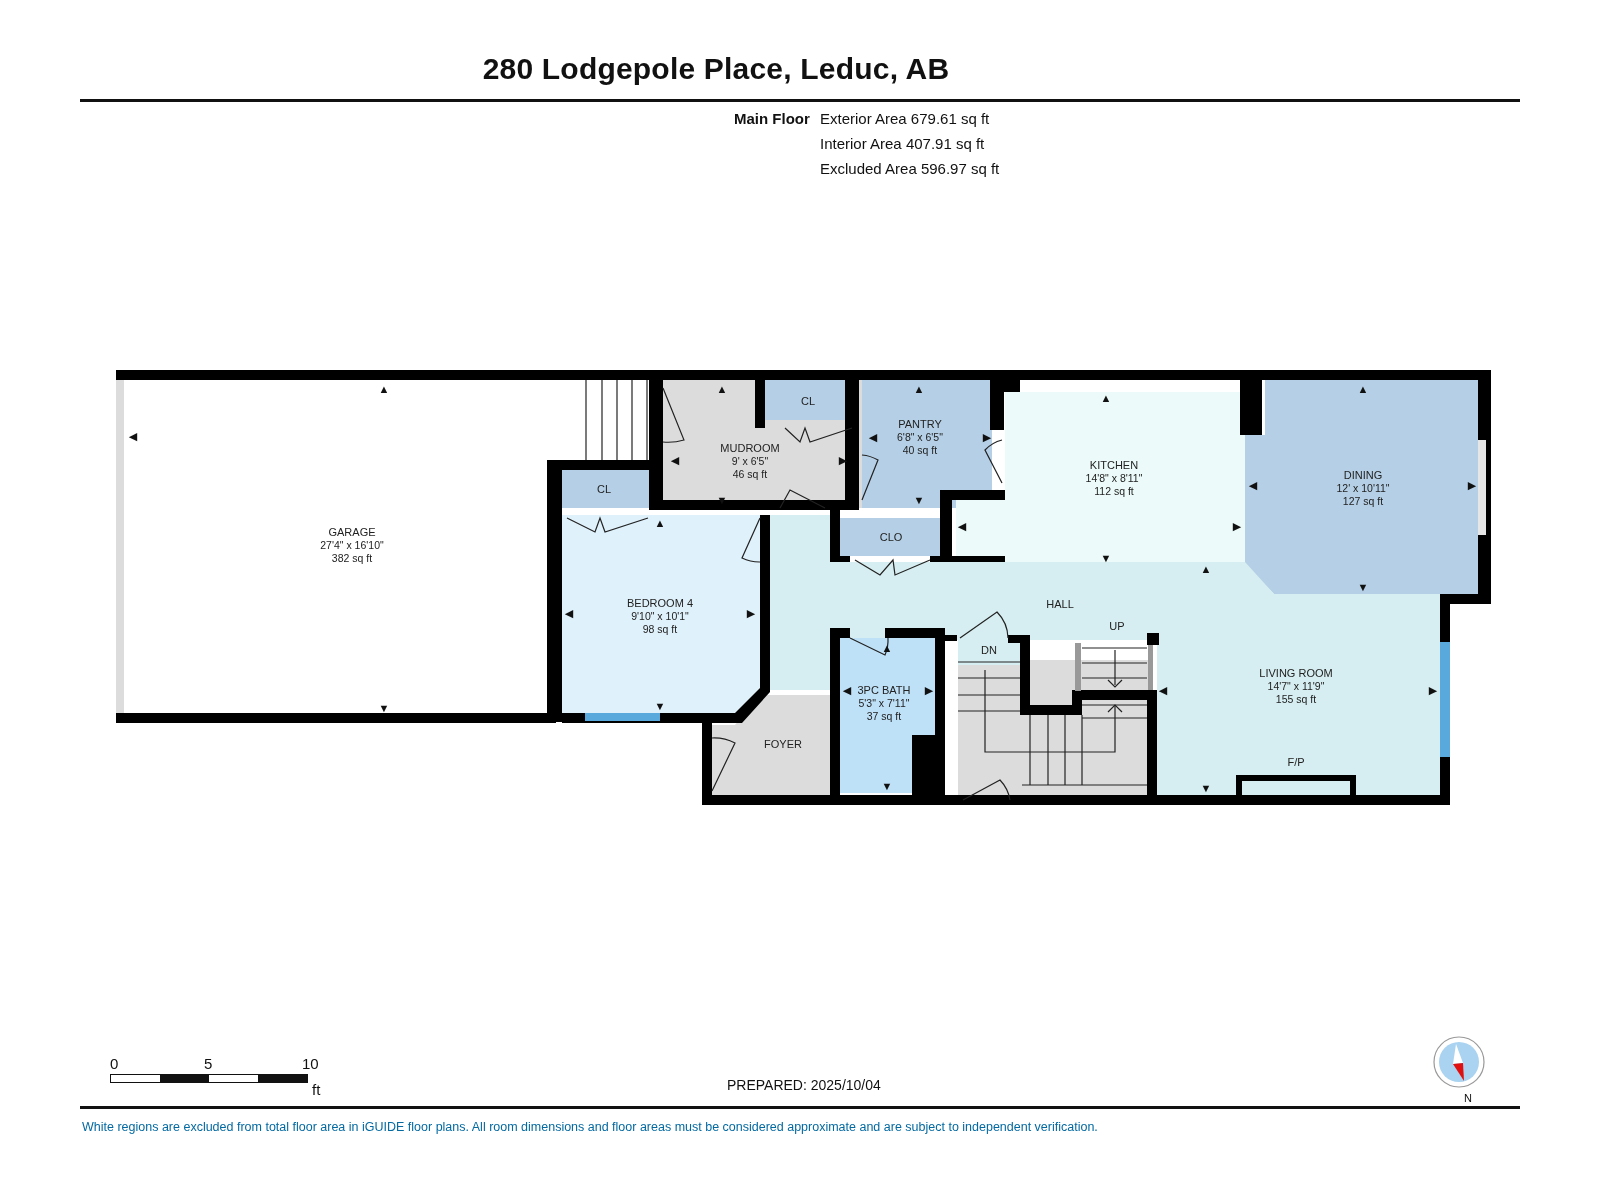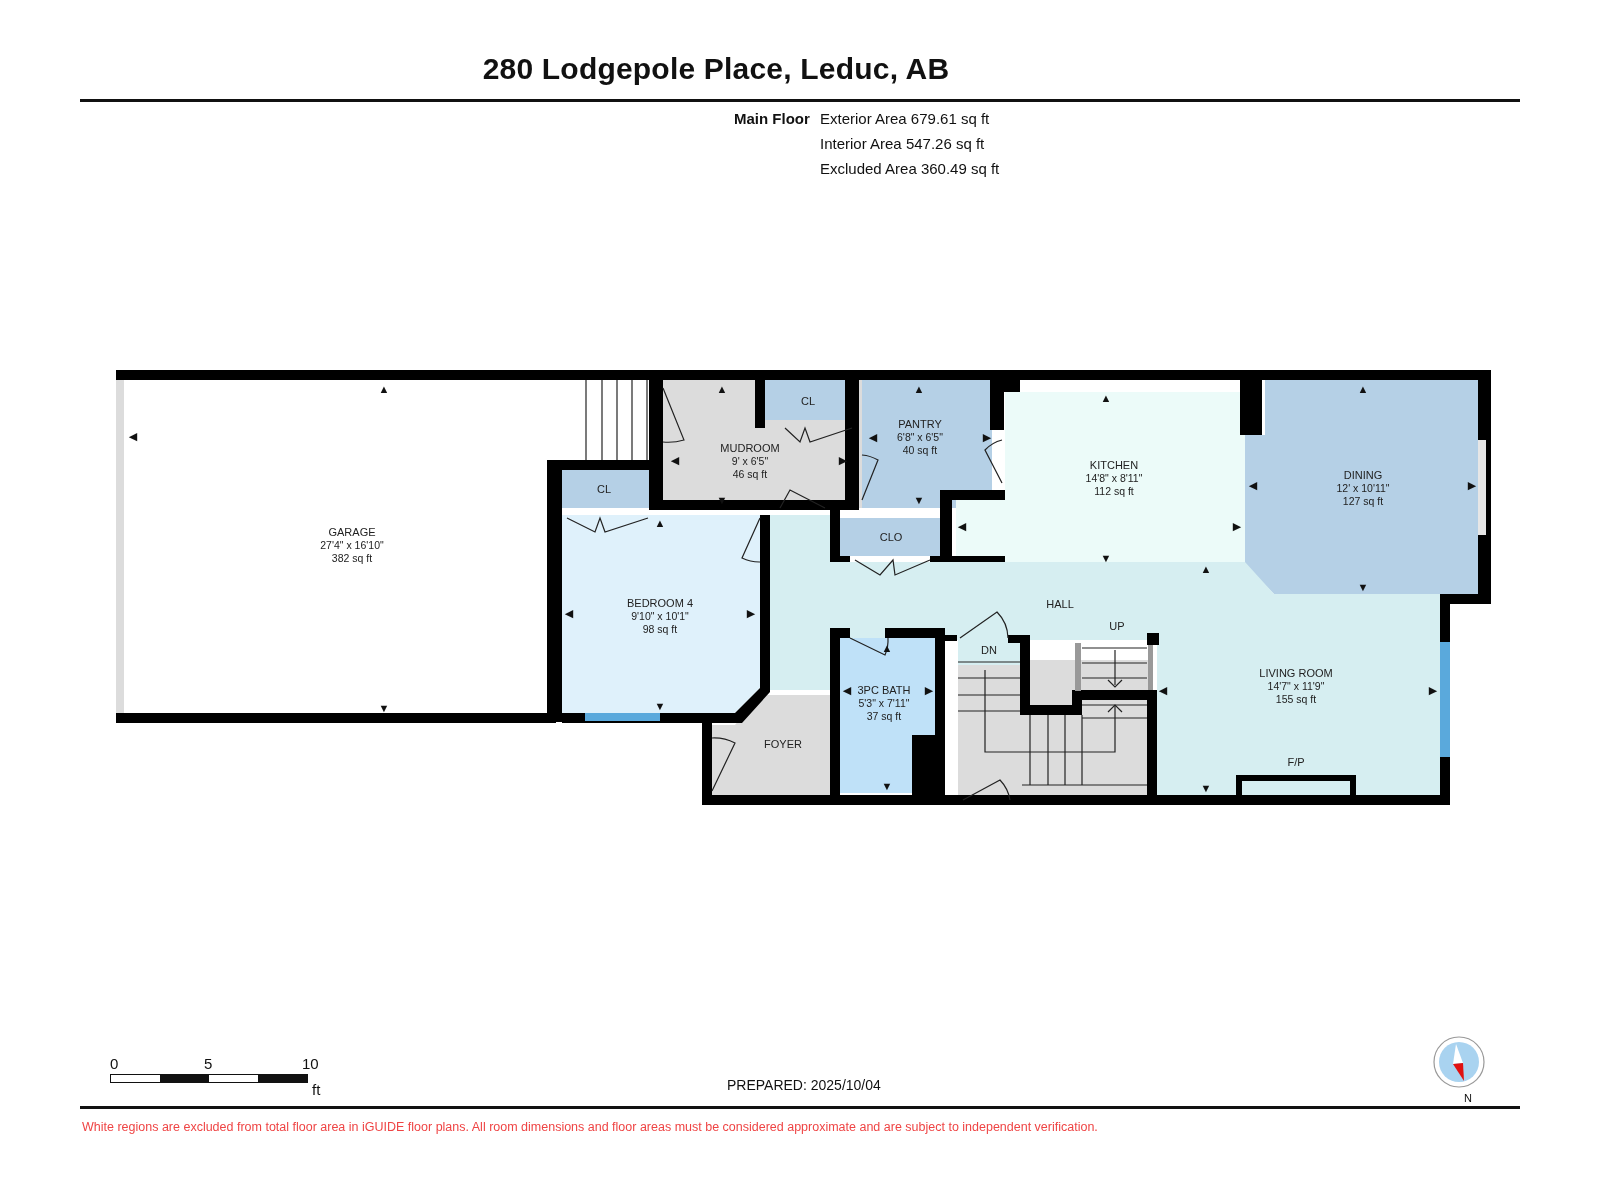--- a/index.html
+++ b/index.html
@@ -15,36 +15,36 @@
     svg.plan { position: absolute; left: 0; top: 0; }
     .lbl { font-family: "Liberation Sans", sans-serif; fill: #222; text-anchor: middle; }
     .rname { font-size: 11px; }
     .rdim { font-size: 10.5px; }
     .scale { position: absolute; left: 110px; top: 1055px; font-size: 15px; }
     .scale .tick { position: absolute; top: 0; }
     .scale .bar { position: absolute; top: 19px; left: 0; width: 196px; height: 7px; border: 1px solid #111; display: flex; }
     .scale .bar span { flex: 1; }
     .scale .unit { position: absolute; left: 202px; top: 26px; }
     .prepared { position: absolute; left: 727px; top: 1068px; font-size: 14px; margin-top: 9px; }
-    .disclaimer { position: absolute; left: 82px; top: 1120px; font-size: 12.5px; color: #ef4444; white-space: nowrap; }
+    .disclaimer { position: absolute; left: 82px; top: 1120px; font-size: 12.5px; color: #0369a1; white-space: nowrap; }
     .compass { position: absolute; left: 1432px; top: 1035px; width: 54px; height: 54px; }
     .compass-n { position: absolute; left: 1464px; top: 1092px; font-size: 11px; }
   </style>
 </head>
 <body>
 
 <div class="title">280 Lodgepole Place, Leduc, AB</div>
 <div class="rule" style="top:99px;"></div>
 
 <div class="areas">
   <div class="floor">Main Floor</div>
   <div class="rows">
     <div>Exterior Area 679.61 sq ft</div>
-    <div>Interior Area 547.26 sq ft</div>
-    <div>Excluded Area 360.49 sq ft</div>
+    <div>Interior Area 407.91 sq ft</div>
+    <div>Excluded Area 596.97 sq ft</div>
   </div>
 </div>
 
 <svg class="plan" width="1600" height="1200" viewBox="0 0 1600 1200">
   <g>
     <rect x="122" y="380" width="425" height="333" fill="#ffffff"></rect>
     <rect x="575" y="380" width="88" height="80" fill="#ffffff"></rect>
     <rect x="662" y="380" width="200" height="128" fill="#dcdcdc"></rect>
     <rect x="760" y="380" width="95" height="40" fill="#b5d0e6"></rect>
     <rect x="862" y="380" width="130" height="128" fill="#b5d0e6"></rect>

